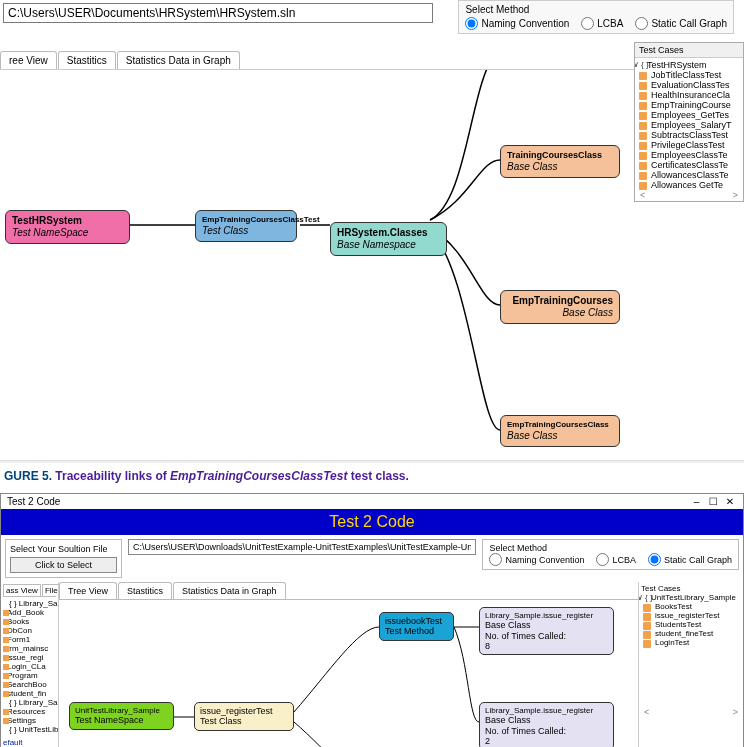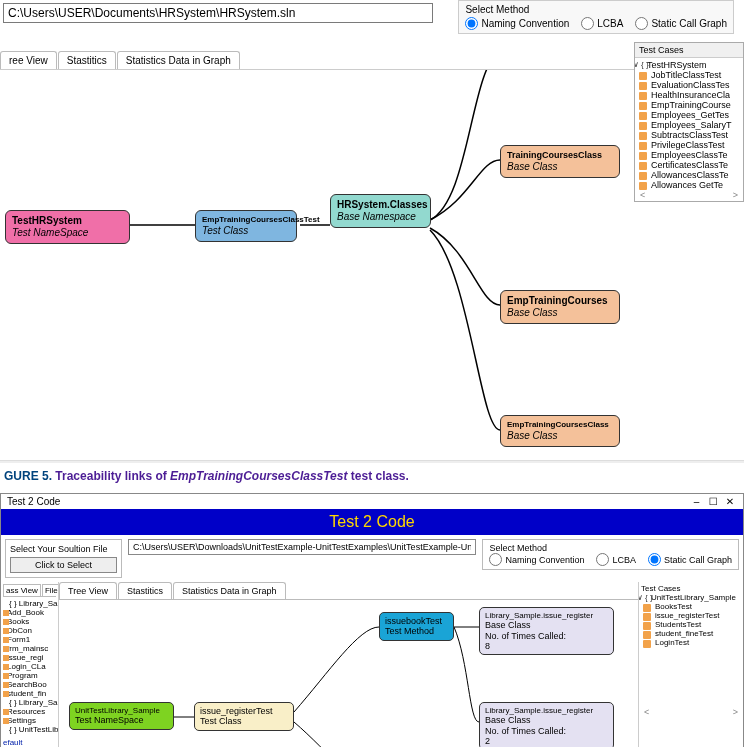--- a/index.html
+++ b/index.html
@@ -116,29 +116,29 @@
       <path d="M430 160 C470 200 480 360 500 360" stroke="#000" fill="none" stroke-width="1.5"></path>
     </svg>
     <div class="node n-pink" style="left:5px; top:140px; width:125px;">
       <div class="title">TestHRSystem</div>
       <div class="sub">Test NameSpace</div>
     </div>
     <div class="node n-blue" style="left:195px; top:140px; width:102px;">
       <div class="title" style="font-size:8px">EmpTrainingCoursesClassTest</div>
       <div class="sub">Test Class</div>
     </div>
-    <div class="node n-teal" style="left:330px; top:124px; width:101px;">
+    <div class="node n-teal" style="left:330px; top:152px; width:117px;">
       <div class="title">HRSystem.Classes</div>
       <div class="sub">Base Namespace</div>
     </div>
     <div class="node n-orange" style="left:500px; top:75px; width:120px;">
       <div class="title" style="font-size:9px">TrainingCoursesClass</div>
       <div class="sub">Base Class</div>
     </div>
-    <div class="node n-orange" style="left:500px; top:220px; width:120px;">
+    <div class="node n-orange" style="left:500px; top:220px; width:120px;text-align:right;">
       <div class="title">EmpTrainingCourses</div>
       <div class="sub">Base Class</div>
     </div>
     <div class="node n-orange" style="left:500px; top:345px; width:120px;">
       <div class="title" style="font-size:8px">EmpTrainingCoursesClass</div>
       <div class="sub">Base Class</div>
     </div>
   </div>
 
   <div class="test-cases-panel">

